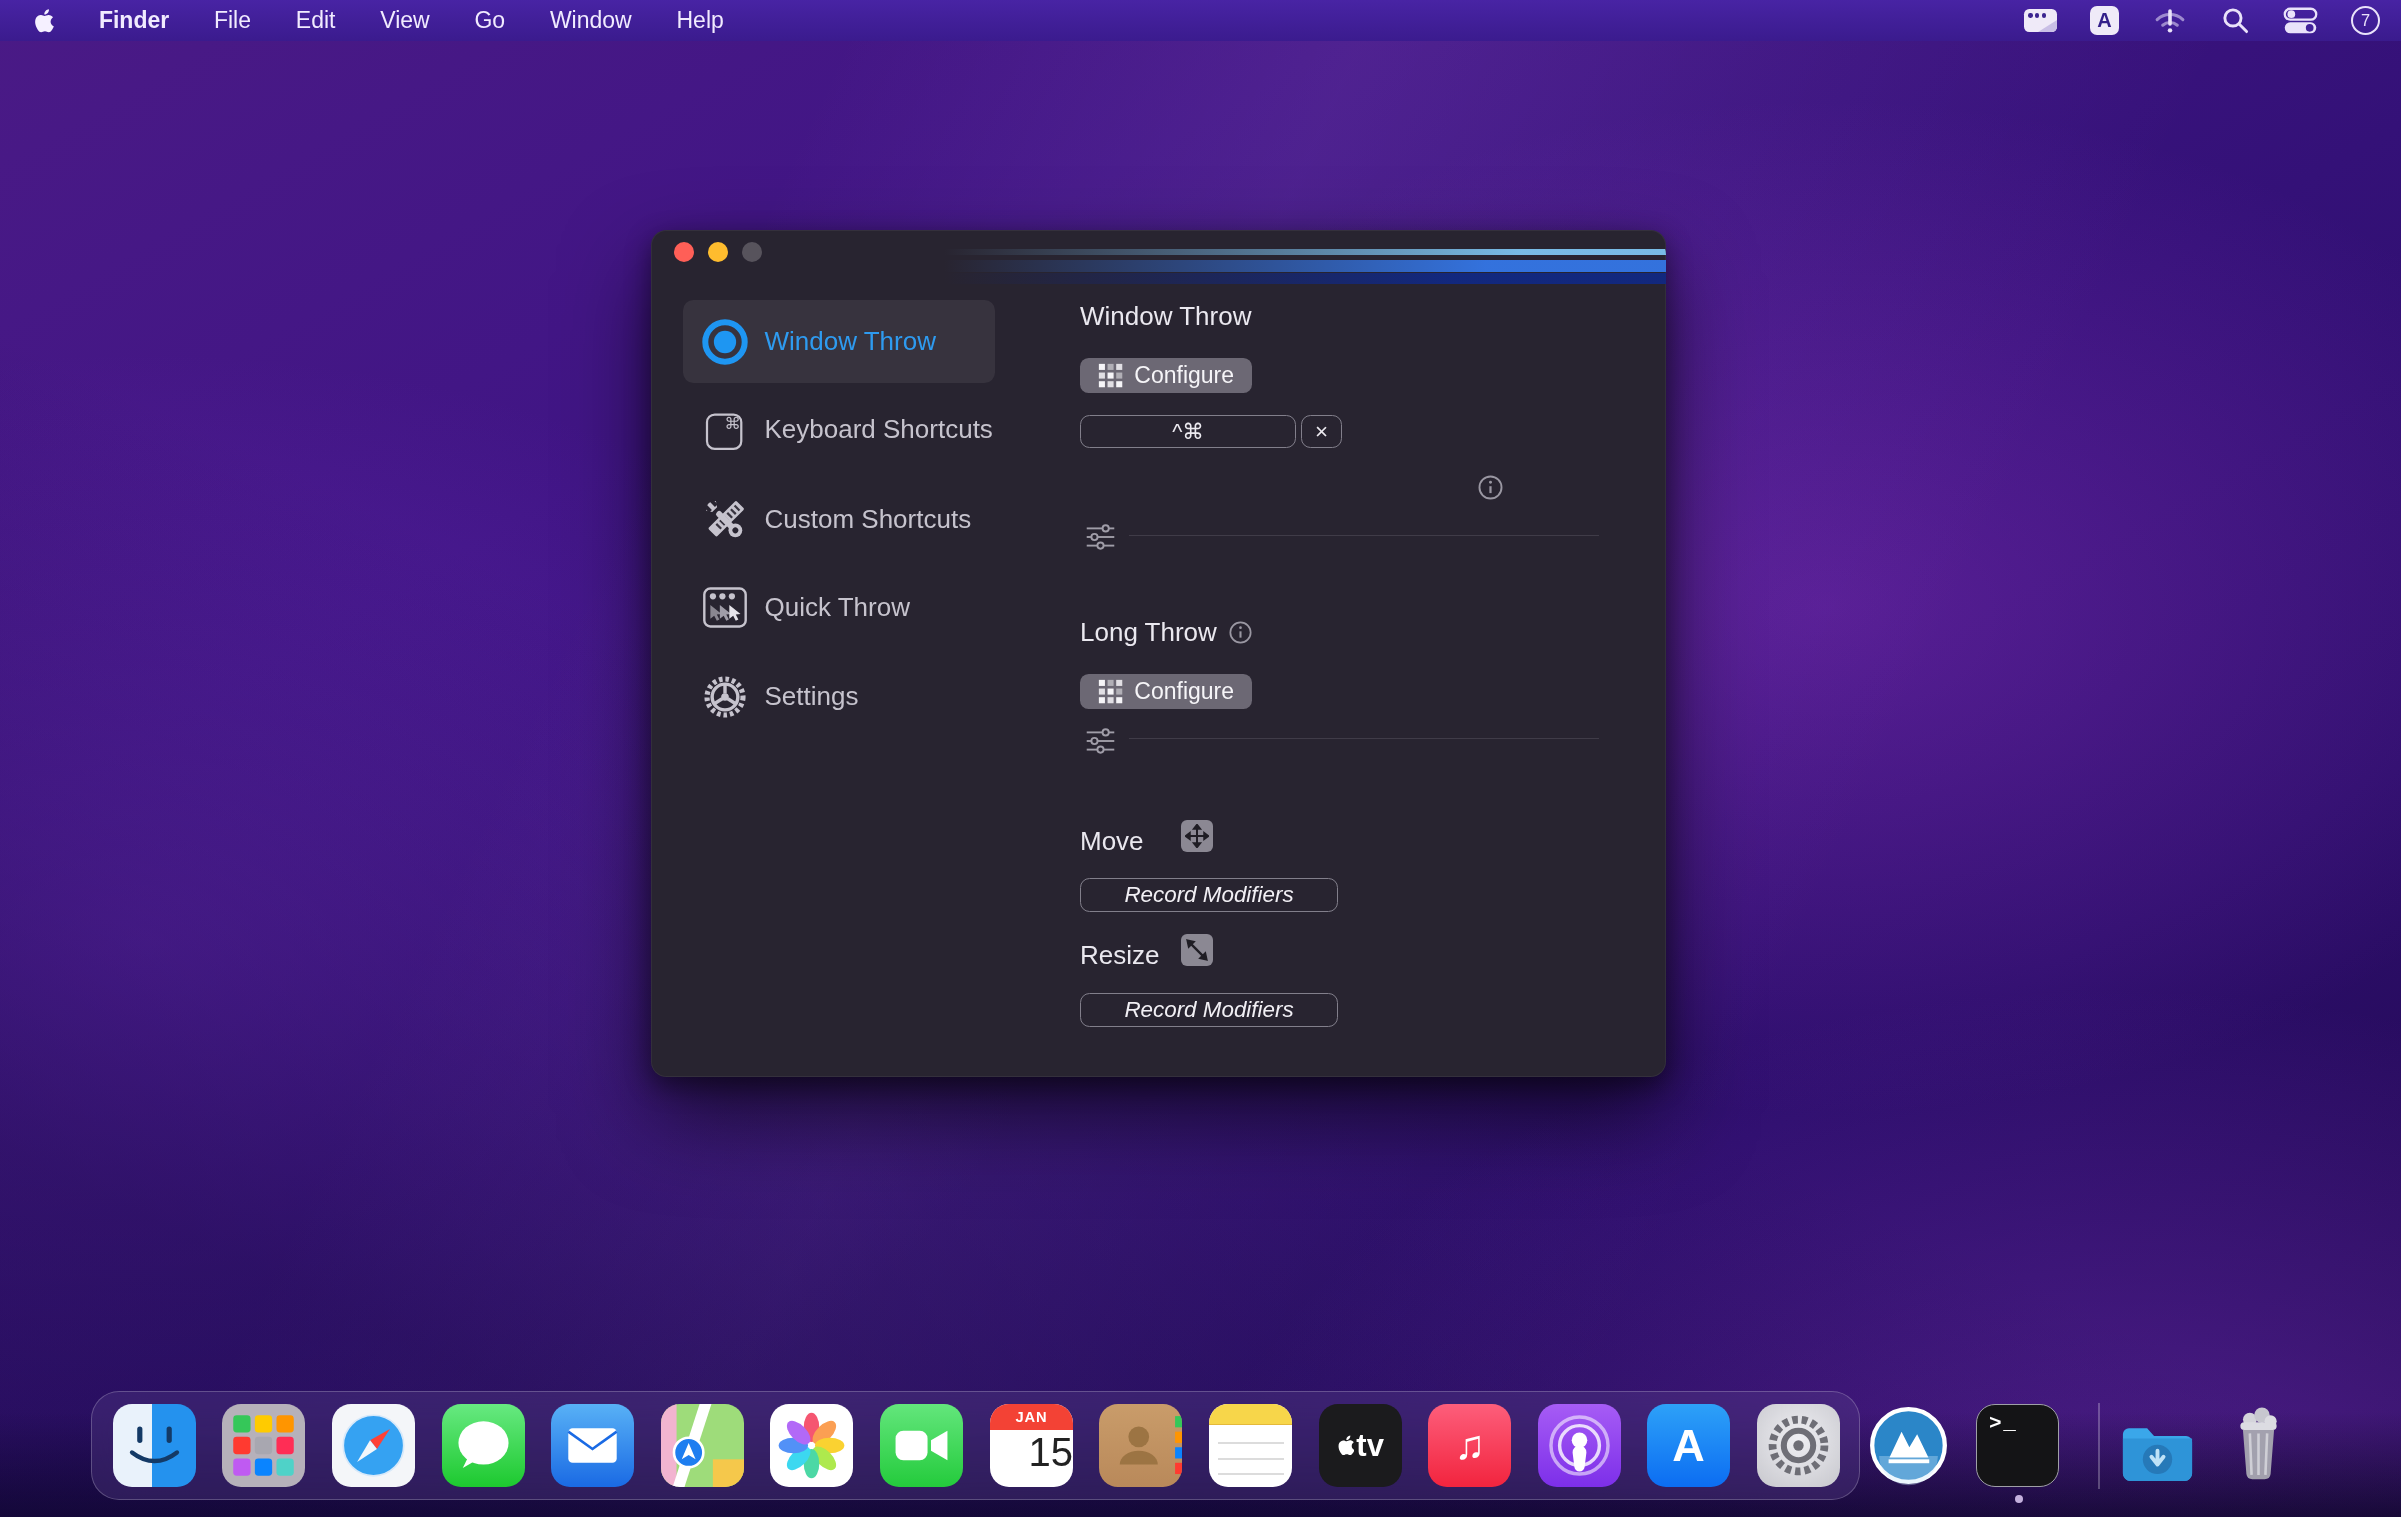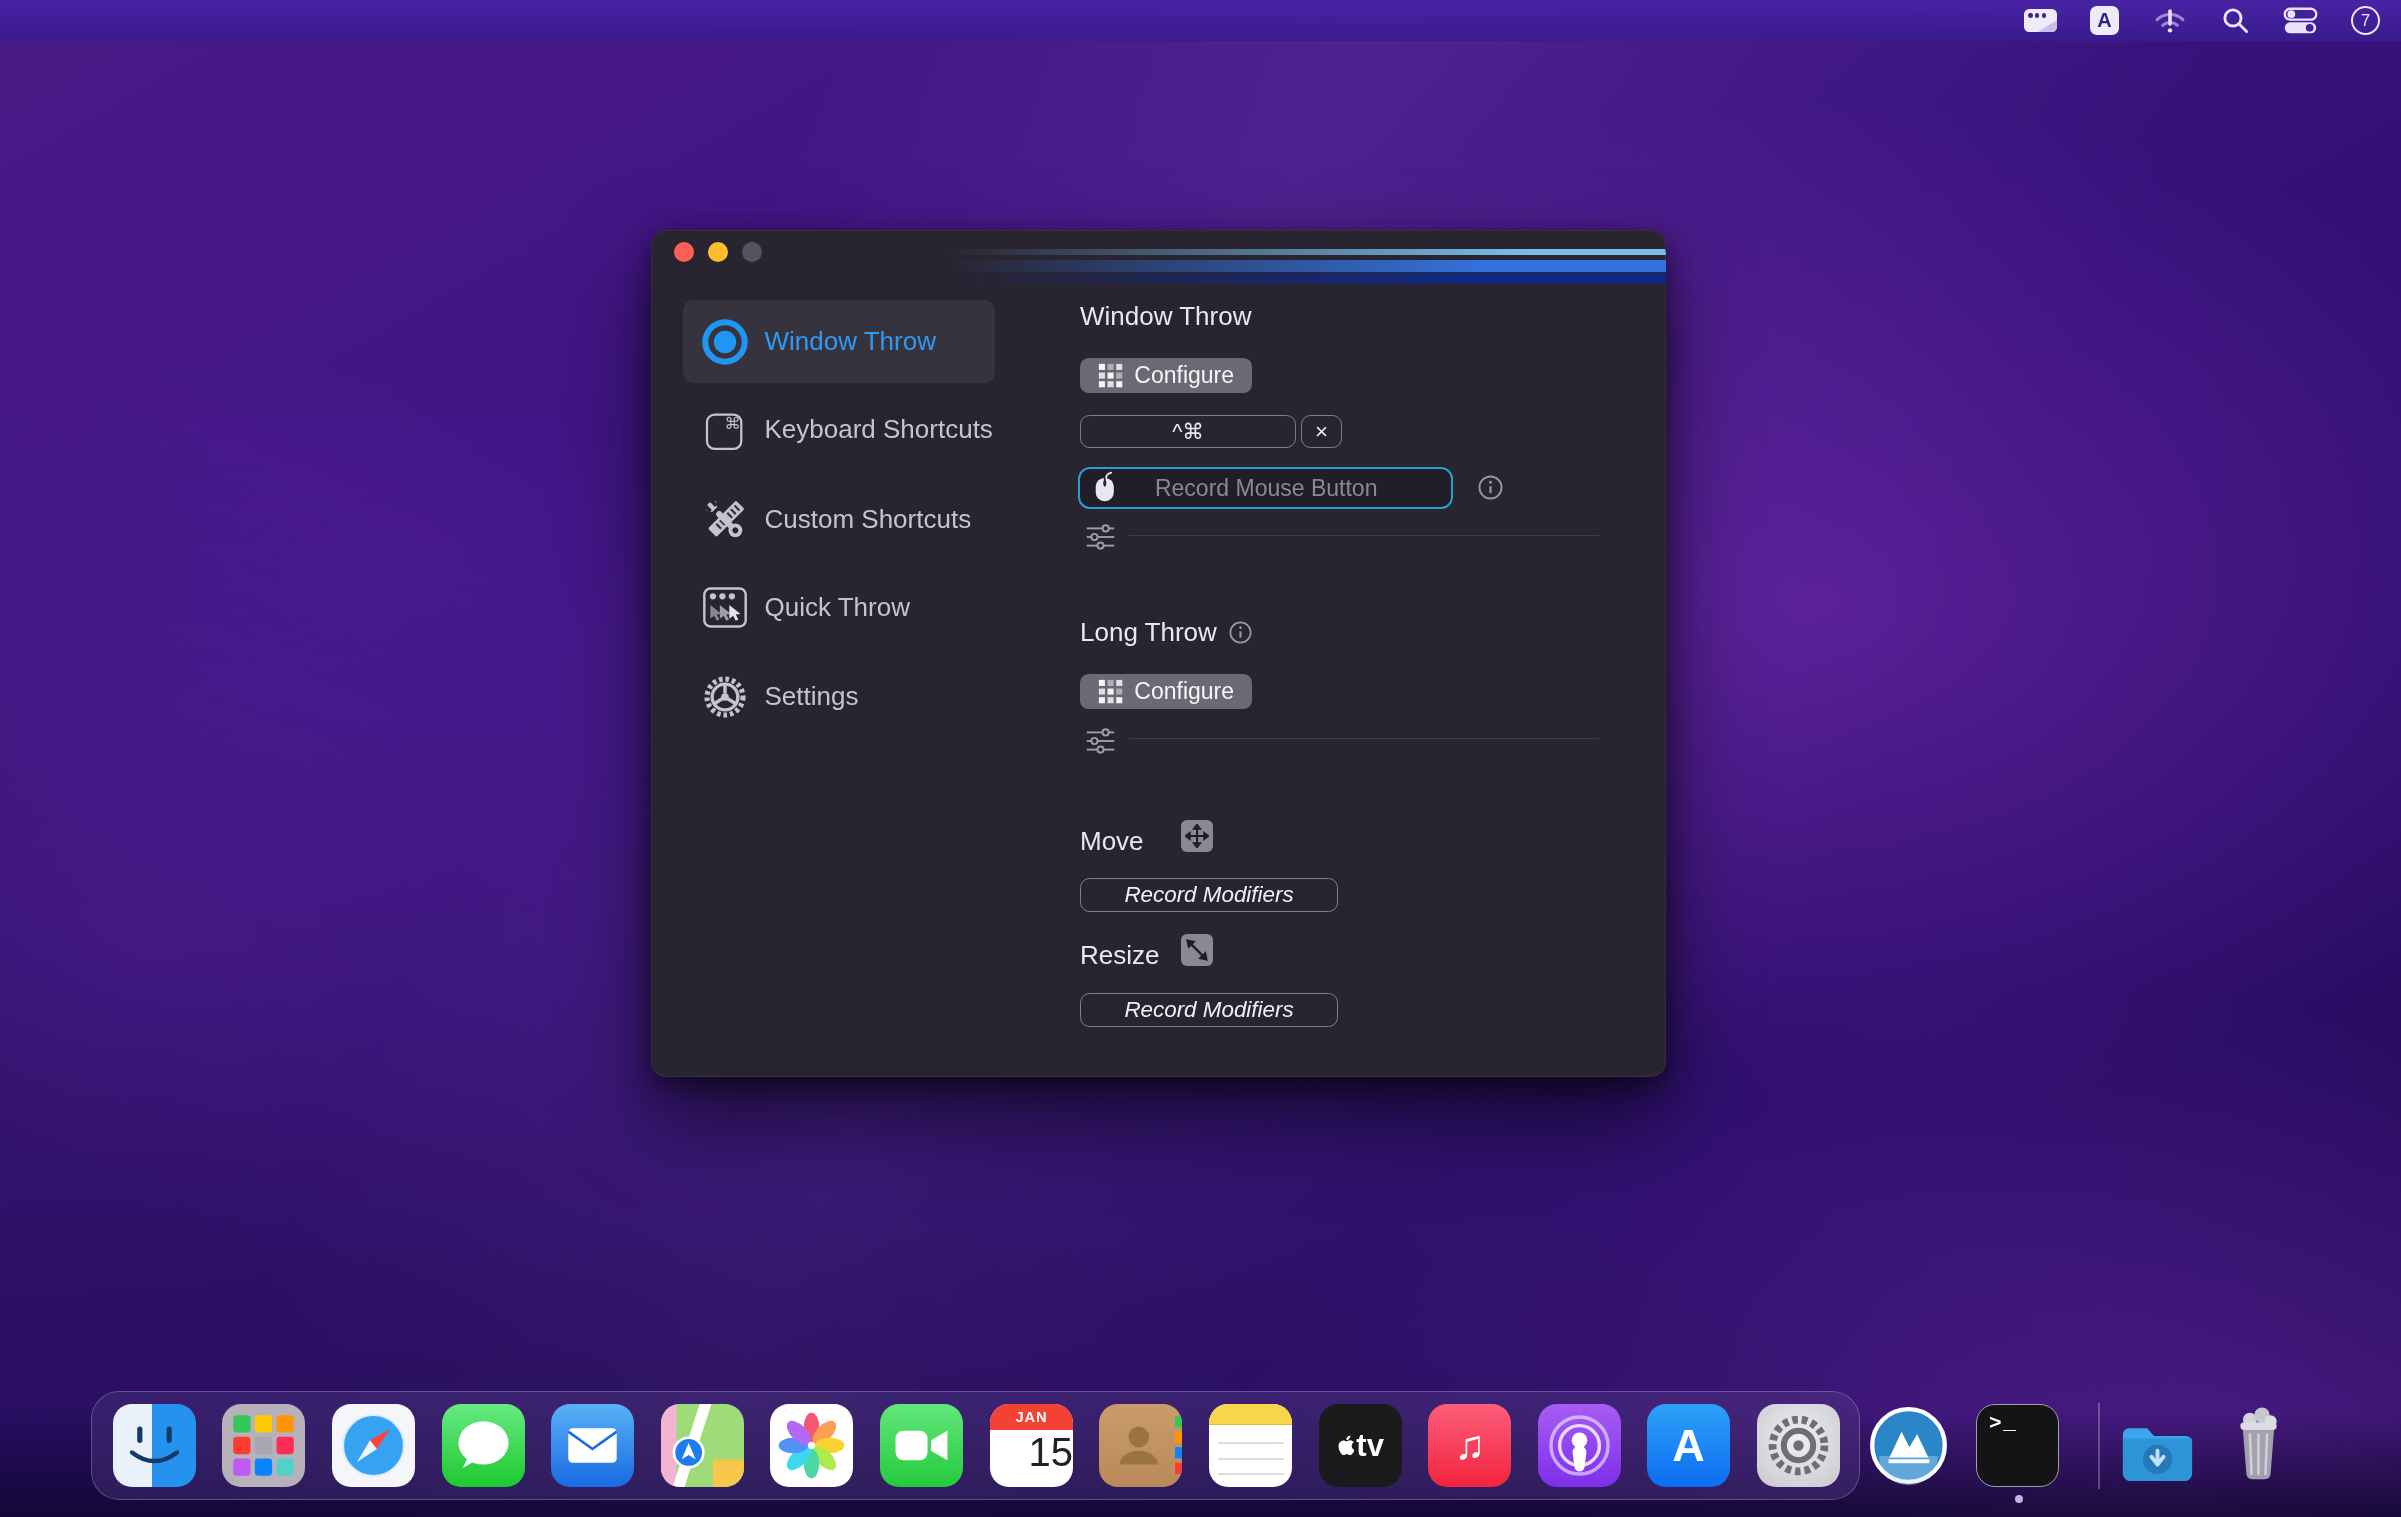--- a/index.html
+++ b/index.html
@@ -155,20 +155,35 @@
   .notes-band { position:absolute; left:0; top:0; width:83px; height:21px; background:#f7d64a; border-bottom:1.7px solid #e4b93a; }
   .notes-line { position:absolute; left:8.6px; width:66px; height:1.7px; background:#dcdcdc; }
 </style>
 </head>
 <body>
 
 <div id="screen">
   <div class="wallpaper"></div>
 
   <div class="menubar">
+    <div class="mb-left">
+      <div class="apple">
+        <svg width="21" height="24" viewBox="0 0 22 26" fill="#f5f0ff">
+          <path d="M18.7 13.6c0-3.1 2.6-4.6 2.7-4.7-1.5-2.1-3.7-2.4-4.5-2.5-1.9-.2-3.7 1.1-4.7 1.1-1 0-2.5-1.1-4.1-1-2.1 0-4 1.2-5.1 3.1-2.2 3.8-.6 9.4 1.6 12.5 1 1.5 2.3 3.2 3.9 3.1 1.6-.1 2.2-1 4.1-1s2.4 1 4.1 1 2.8-1.5 3.8-3c1.2-1.7 1.7-3.4 1.7-3.5-.1 0-3.5-1.3-3.5-5.1z"></path>
+          <path d="M15.6 4.3c.9-1 1.5-2.5 1.3-4-1.3.1-2.8.9-3.7 1.9-.8.9-1.5 2.4-1.3 3.8 1.4.1 2.8-.7 3.7-1.7z"></path>
+        </svg>
+      </div>
+      <div class="mb-item app">Finder</div>
+      <div class="mb-item">File</div>
+      <div class="mb-item">Edit</div>
+      <div class="mb-item">View</div>
+      <div class="mb-item">Go</div>
+      <div class="mb-item">Window</div>
+      <div class="mb-item">Help</div>
+    </div>
     <div class="mb-right">
       <div class="st-icon mosaic-st">
         <span class="dots">
             <i></i>
             <i></i>
             <i></i>
           </span>
         <span class="fold"></span>
       </div>
       <div class="st-icon inputA">A</div>
@@ -308,31 +323,20 @@
       <span>Configure</span>
     </button>
 
     <div class="shortcut-field">
       <span>^⌘</span>
     </div>
     <div class="clear-btn">
       <span>×</span>
     </div>
 
-    <div class="mouse-field">
-      <span class="mouse-ic">
-        <svg width="22.4" height="31" viewBox="0 0 26 36">
-          <path d="M14 8 c0-4 3-5 6-6" fill="none" stroke="#e9e7ee" stroke-width="2.2" stroke-linecap="round"></path>
-          <rect x="2" y="8" width="21" height="27" rx="10" fill="#e9e7ee"></rect>
-          <line x1="12.5" y1="8" x2="12.5" y2="18" stroke="#282430" stroke-width="2"></line>
-          <rect x="10.8" y="11" width="3.4" height="6" rx="1.7" fill="#282430"></rect>
-        </svg>
-      </span>
-      <span class="ph">Record Mouse Button</span>
-    </div>
     <span class="info-ic info-1">
       <svg width="25" height="25" viewBox="0 0 29 29" fill="none" stroke="#9a97a2">
         <circle cx="14.5" cy="14.5" r="12.8" stroke-width="2.2"></circle>
         <line x1="14.5" y1="13" x2="14.5" y2="21" stroke-width="2.6"></line>
         <circle cx="14.5" cy="8.4" r="1.7" fill="#9a97a2" stroke="none"></circle>
       </svg>
     </span>
 
     <span class="mixer mx-1">
       <svg width="31" height="28" viewBox="0 0 36 32" stroke="#a09da8" stroke-width="2.2" fill="none">

